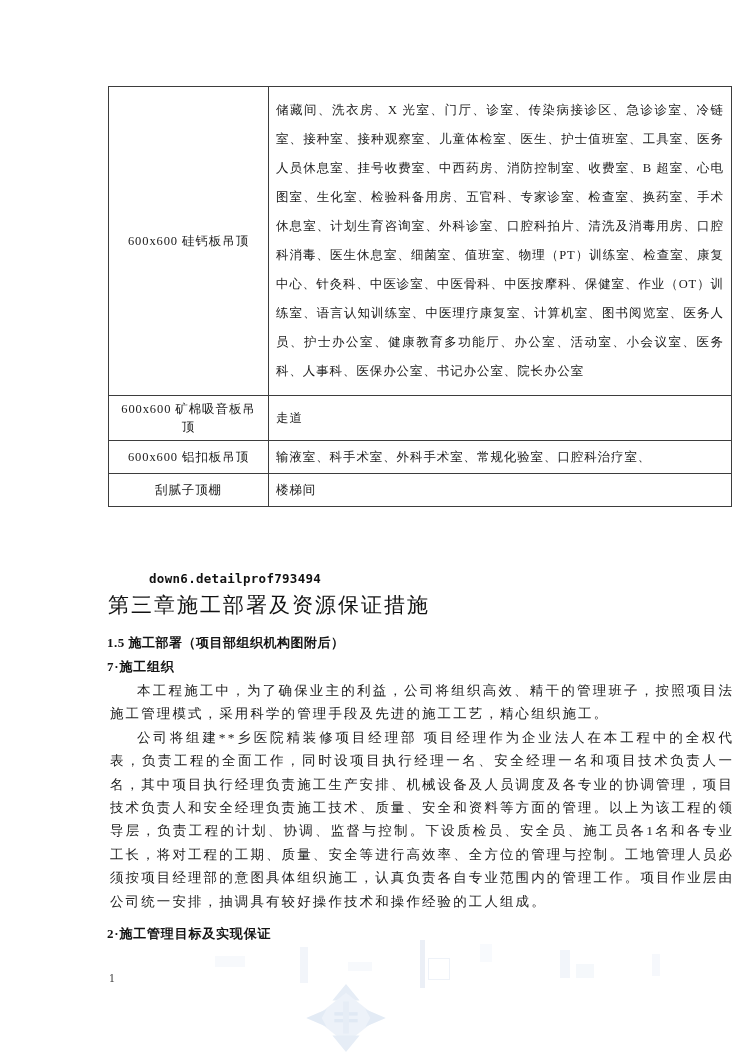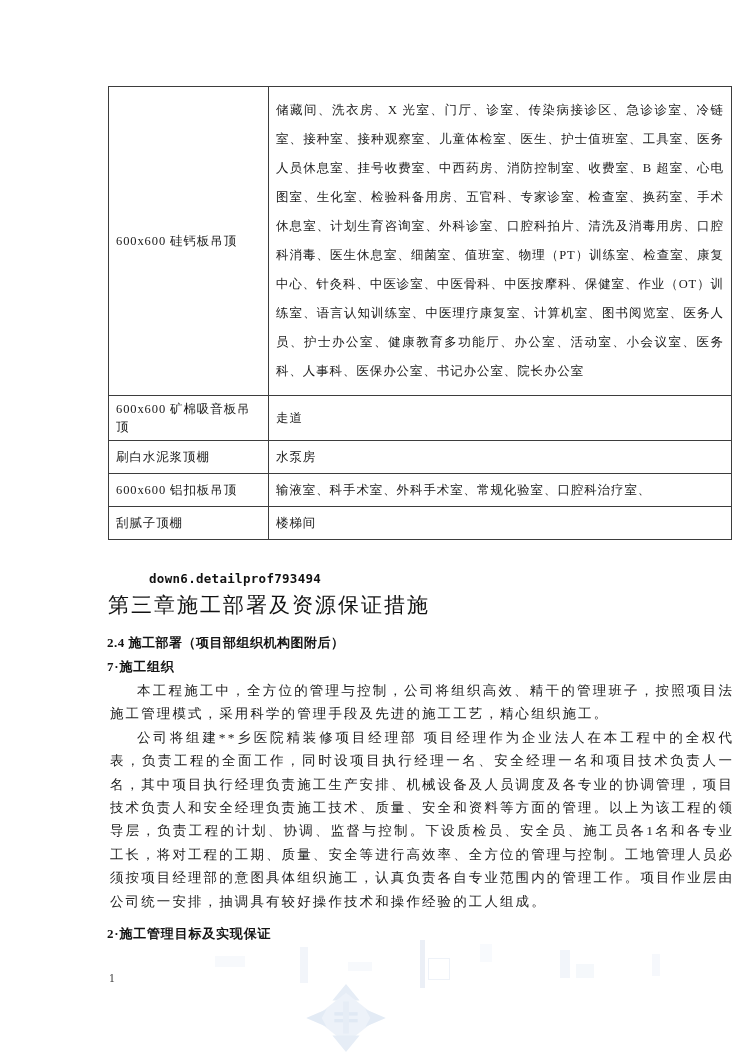--- a/index.html
+++ b/index.html
@@ -17,20 +17,21 @@
     position:absolute;left:108px;top:86px;width:624px;
     border-collapse:collapse;table-layout:fixed;
   }
   .spec-table td{
     border:1px solid #3d3d3d;
     vertical-align:middle;
     padding:4px 7px;
     font-size:12.5px;
     letter-spacing:0.9px;
     color:#191919;
+    text-align:center;
   }
   .spec-table col.c-label{width:160px;}
   .spec-table td.label-cell{line-height:18px;}
   .spec-table td.value-cell{text-align:justify;}
   .row-tall td{height:300px;}
   .row-tall td.value-cell{line-height:29px;}
   .row-short td{height:24px;line-height:17px;}
   
   .promo-search{
     position:absolute;left:138px;top:543px;width:560px;
@@ -105,42 +106,38 @@
     <tbody>
       <tr class="row-tall">
         <td class="label-cell">600x600 硅钙板吊顶</td>
         <td class="value-cell">储藏间、洗衣房、X 光室、门厅、诊室、传染病接诊区、急诊诊室、冷链室、接种室、接种观察室、儿童体检室、医生、护士值班室、工具室、医务人员休息室、挂号收费室、中西药房、消防控制室、收费室、B 超室、心电图室、生化室、检验科备用房、五官科、专家诊室、检查室、换药室、手术休息室、计划生育咨询室、外科诊室、口腔科拍片、清洗及消毒用房、口腔科消毒、医生休息室、细菌室、值班室、物理（PT）训练室、检查室、康复中心、针灸科、中医诊室、中医骨科、中医按摩科、保健室、作业（OT）训练室、语言认知训练室、中医理疗康复室、计算机室、图书阅览室、医务人员、护士办公室、健康教育多功能厅、办公室、活动室、小会议室、医务科、人事科、医保办公室、书记办公室、院长办公室</td>
       </tr>
       <tr class="row-short">
         <td class="label-cell">600x600 矿棉吸音板吊顶</td>
         <td class="value-cell">走道</td>
       </tr>
       <tr class="row-short">
-        <td class="label-cell">刷白水泥浆顶棚</td>
-        <td class="value-cell">水泵房</td>
-      </tr>
-      <tr class="row-short">
         <td class="label-cell">600x600 铝扣板吊顶</td>
         <td class="value-cell">输液室、科手术室、外科手术室、常规化验室、口腔科治疗室、</td>
       </tr>
       <tr class="row-short">
         <td class="label-cell">刮腻子顶棚</td>
         <td class="value-cell">楼梯间</td>
       </tr>
     </tbody>
   </table>
 
   <div class="promo-code">down6.detailprof793494</div>
 
   <div class="chapter-title">第三章施工部署及资源保证措施</div>
-  <div class="section-title">2.4 施工部署（项目部组织机构图附后）</div>
+  <div class="section-title">1.5 施工部署（项目部组织机构图附后）</div>
   <div class="sub-title-1">7·施工组织</div>
 
   <div class="body-text">
-    <p>本工程施工中，全方位的管理与控制，公司将组织高效、精干的管理班子，按照项目法施工管理模式，采用科学的管理手段及先进的施工工艺，精心组织施工。</p>
+    <p>本工程施工中，为了确保业主的利益，公司将组织高效、精干的管理班子，按照项目法施工管理模式，采用科学的管理手段及先进的施工工艺，精心组织施工。</p>
     <p>公司将组建**乡医院精装修项目经理部 项目经理作为企业法人在本工程中的全权代表，负责工程的全面工作，同时设项目执行经理一名、安全经理一名和项目技术负责人一名，其中项目执行经理负责施工生产安排、机械设备及人员调度及各专业的协调管理，项目技术负责人和安全经理负责施工技术、质量、安全和资料等方面的管理。以上为该工程的领导层，负责工程的计划、协调、监督与控制。下设质检员、安全员、施工员各1名和各专业工长，将对工程的工期、质量、安全等进行高效率、全方位的管理与控制。工地管理人员必须按项目经理部的意图具体组织施工，认真负责各自专业范围内的管理工作。项目作业层由公司统一安排，抽调具有较好操作技术和操作经验的工人组成。</p>
   </div>
 
   <div class="sub-title-2">2·施工管理目标及实现保证</div>
 
   <div class="page-number">1</div>
 
   <div class="wm-band">
     <span class="b1"></span>
       <span class="b2"></span>

